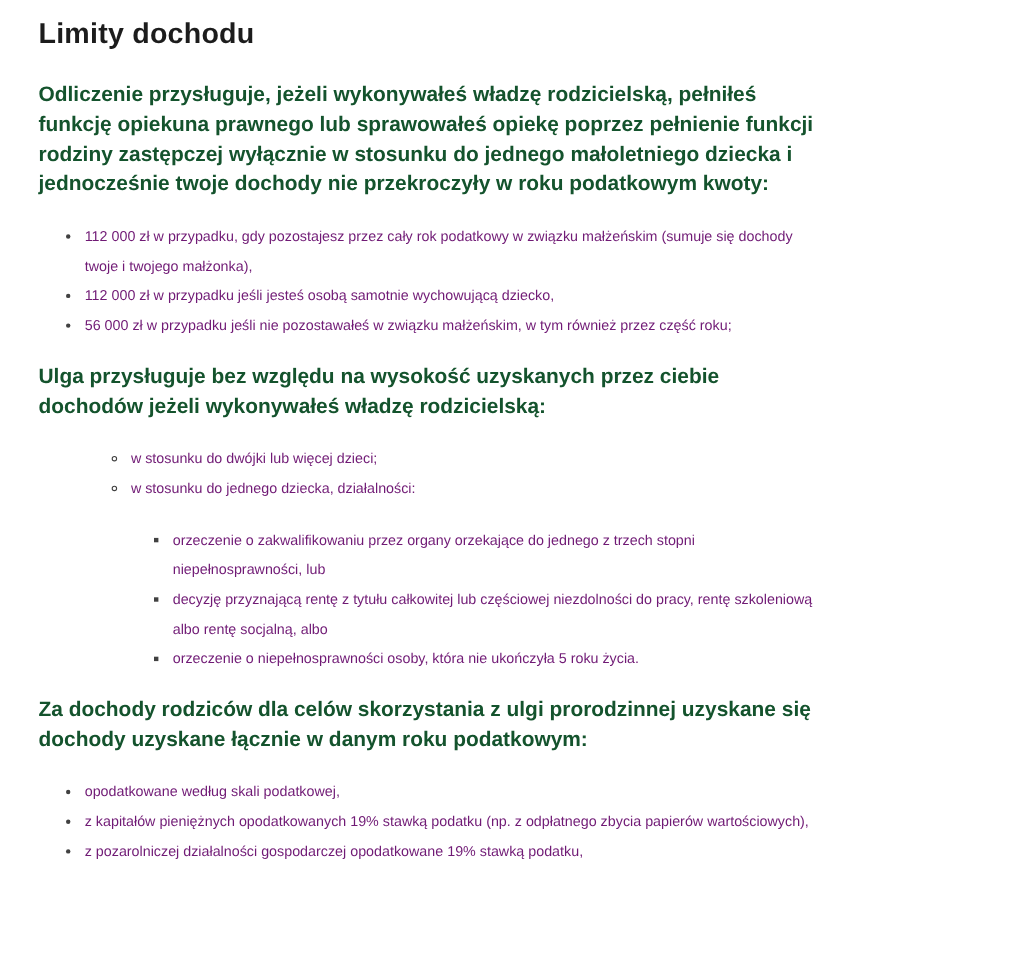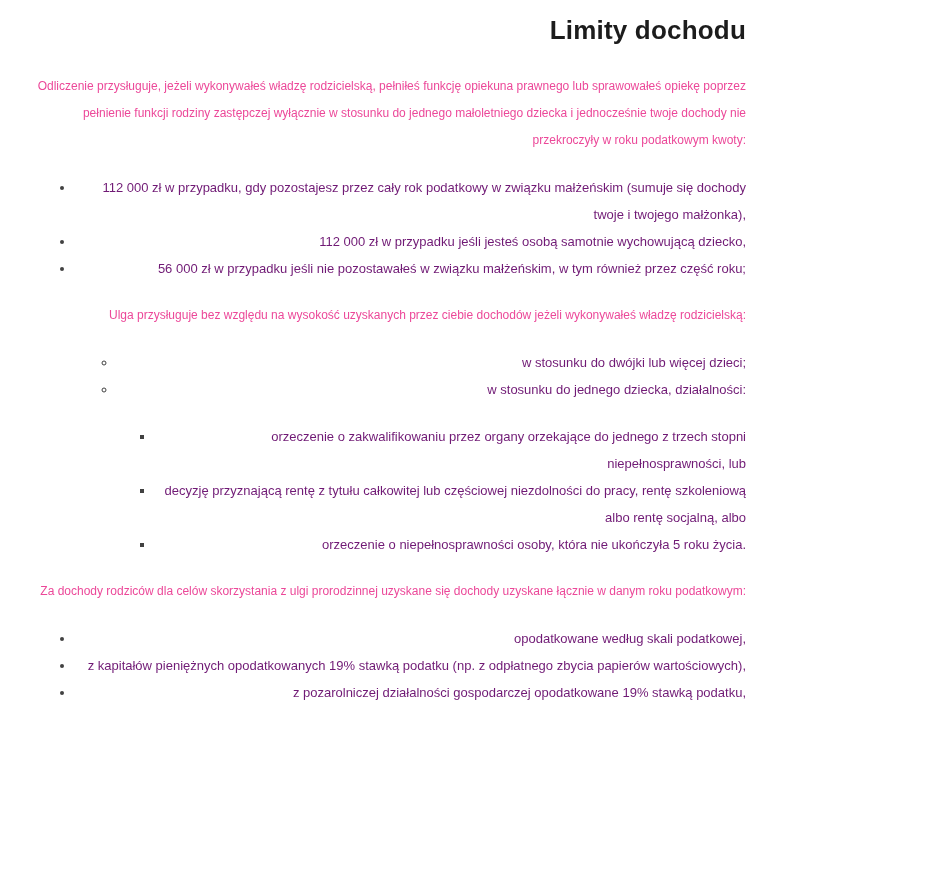--- a/index.html
+++ b/index.html
@@ -7,35 +7,35 @@
     background: #ffffff;
     font-family: "Liberation Sans", "DejaVu Sans", sans-serif;
   }
   .page {
     width: 782px;
     height: 882px;
     background: #ffffff;
     padding: 12px 36px 20px 35px;
     color: #414141;
     overflow: hidden;
-    text-align: right;
   }
   h1.page-title {
     font-size: 26px;
     line-height: 1.25;
     font-weight: 700;
     color: #1c1c1c;
     letter-spacing: 0.2px;
     margin: 2px 0 26px 0;
   }
   p.body-para {
-    font-size: 12px;
+    font-size: 19px;
     line-height: 27px;
-    color: #ec4899;
+    color: #14532d;
     margin: 0 0 20px 0;
+    font-weight: bold;
   }
   ul {
     margin: 16px 0 20px 0;
     font-size: 13px;
     line-height: 27px;
     color: #701a75;
   }
   ul.list-level-1 {
     list-style: disc;
     padding-left: 40px;

